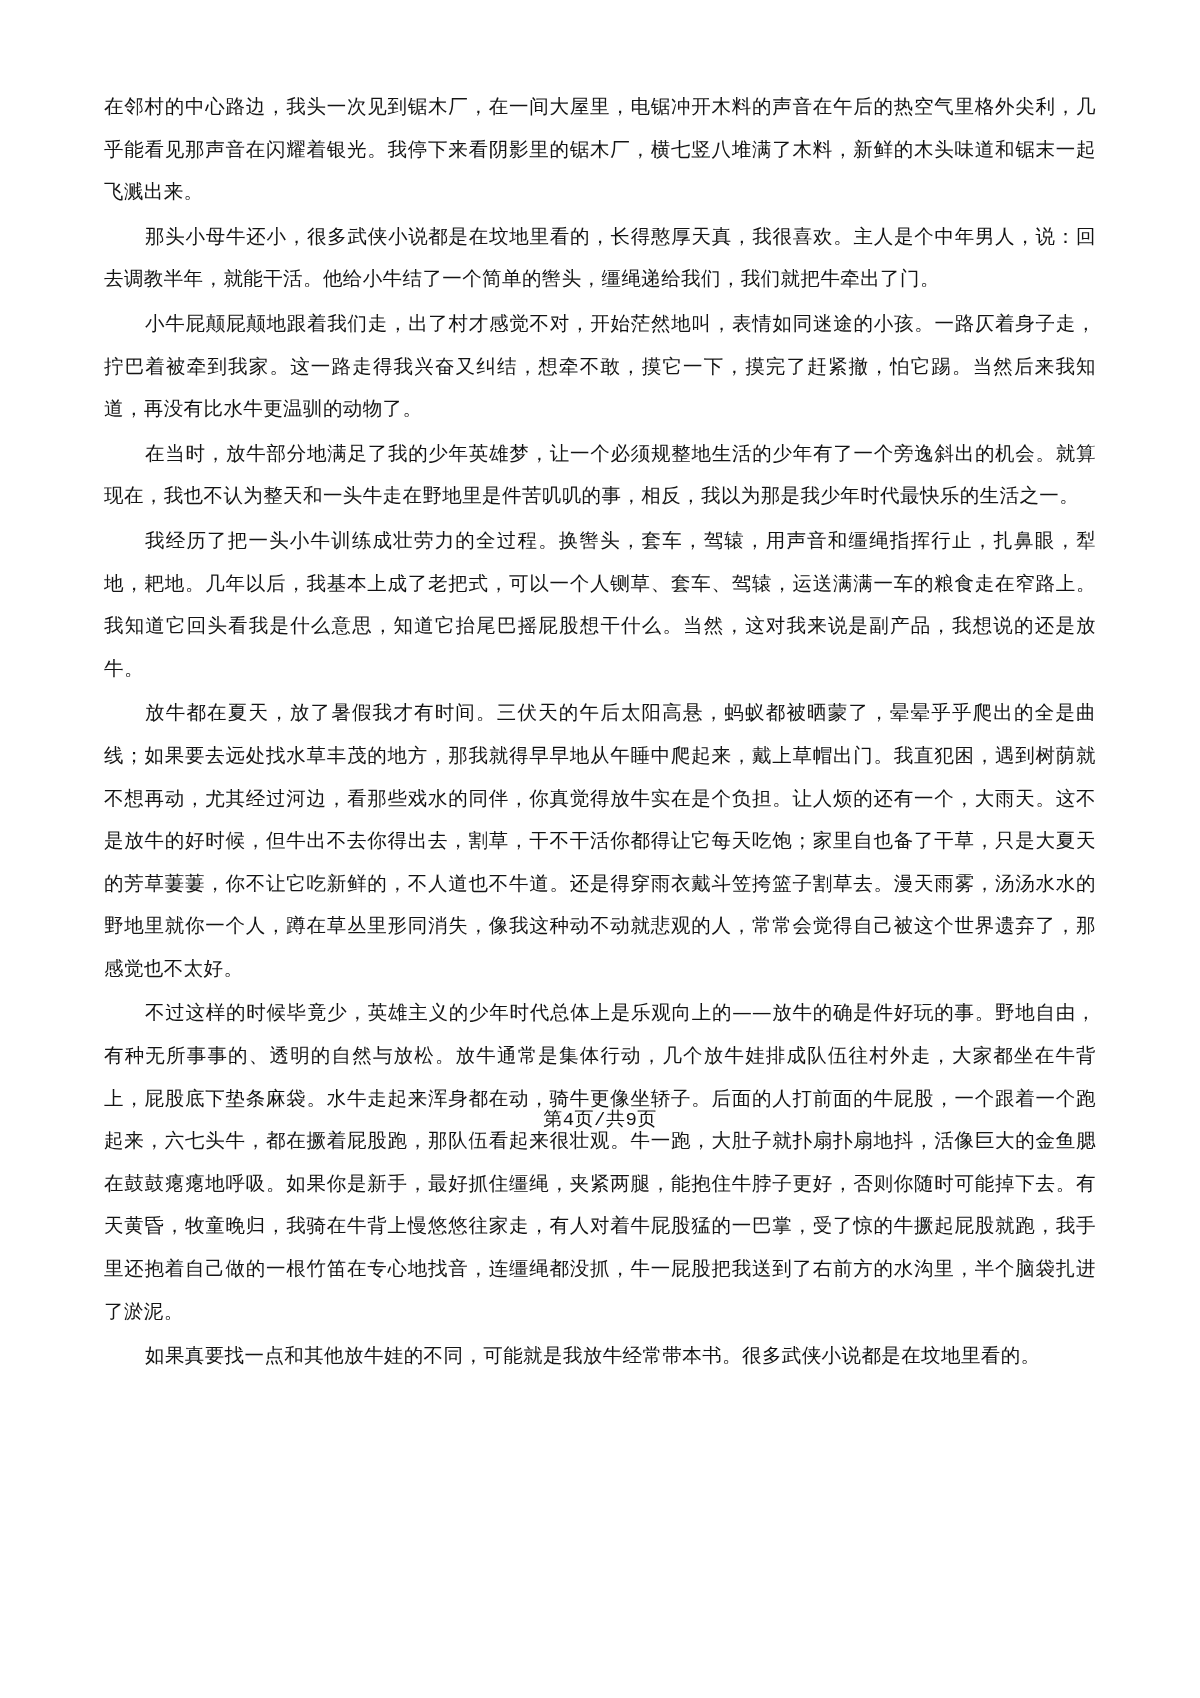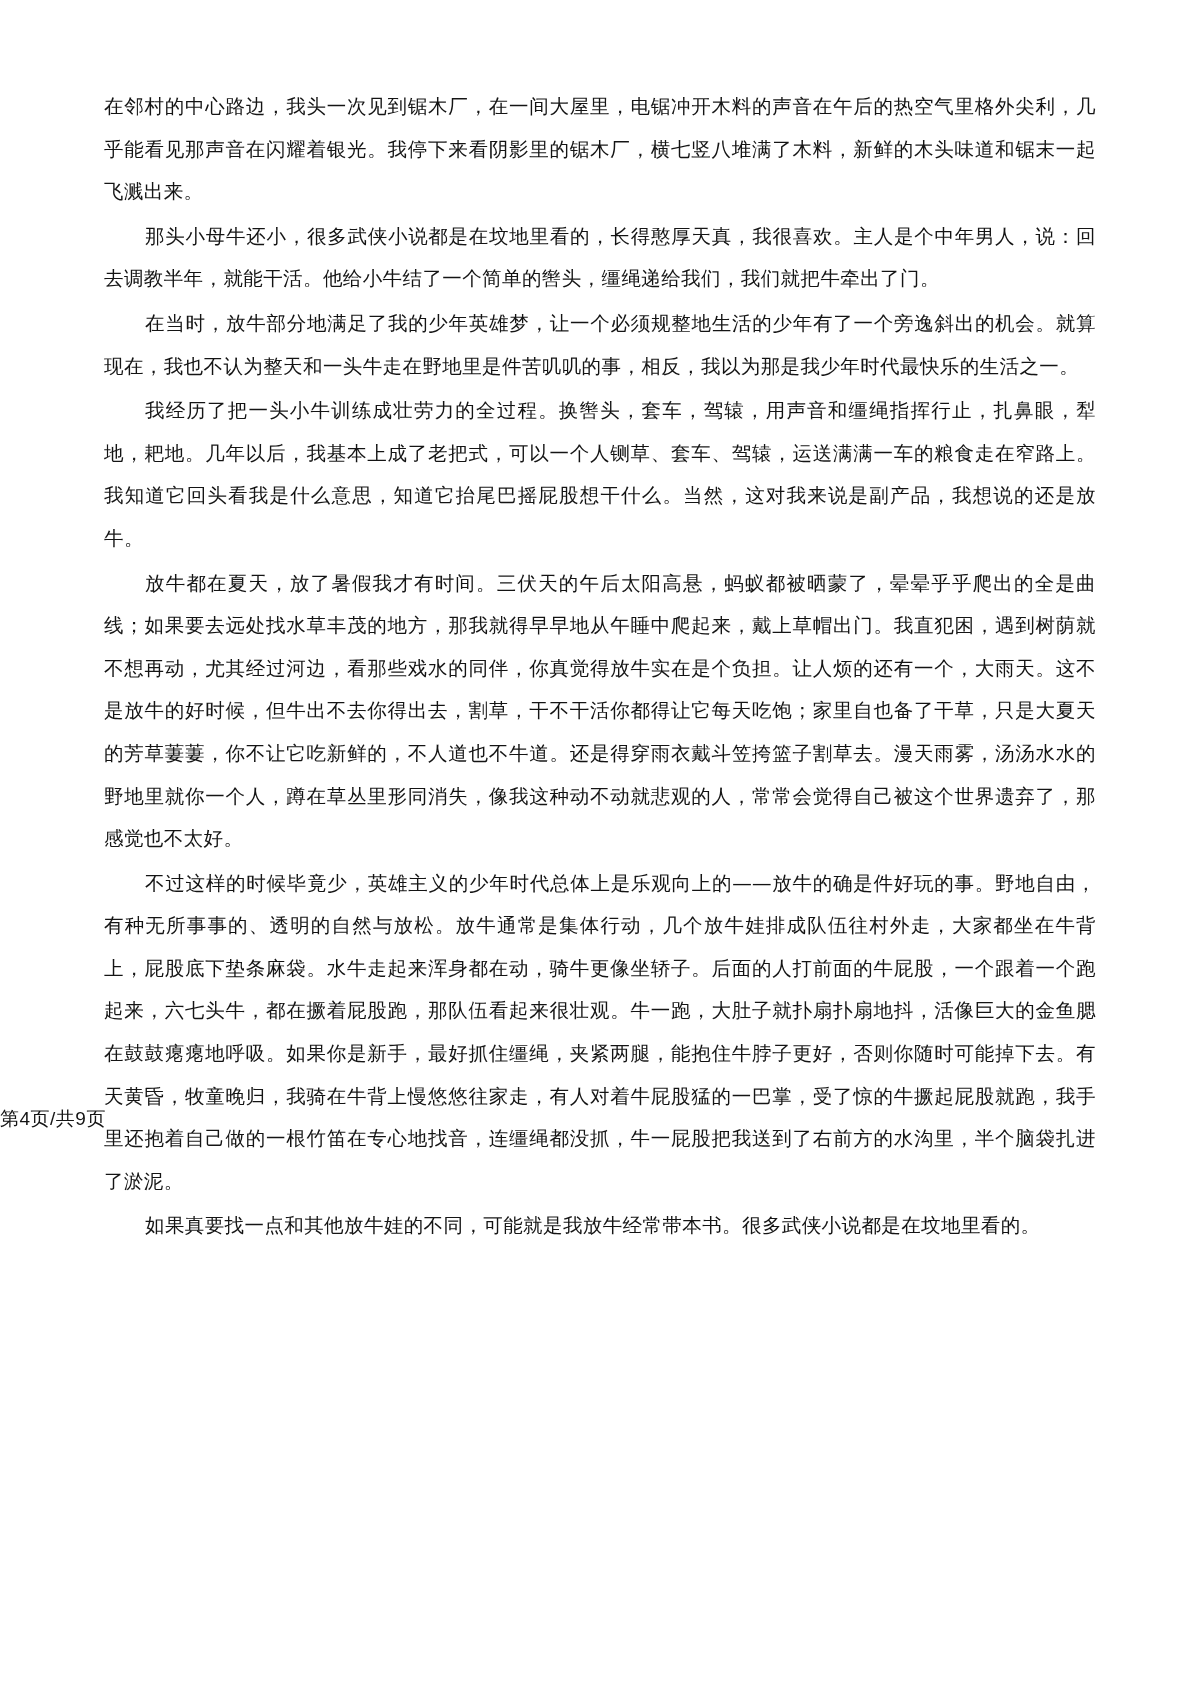--- a/index.html
+++ b/index.html
@@ -38,34 +38,35 @@
     color: #141414;
   }
   p.para.indent {
     text-indent: 41px;
   }
   .footer {
     position: absolute;
     left: 0;
     right: 0;
     bottom: 62px;
-    text-align: left;
+    text-align: center;
     font-size: 19px;
     color: #141414;
-    font-family: Liberation Sans, sans-serif;
+    font-family: Liberation Mono, monospace;
     letter-spacing: 0.5px;
   }
 </style>
 </head>
 <body>
 
 <div class="page">
   <div class="doc-body">
     <p class="para">在邻村的中心路边，我头一次见到锯木厂，在一间大屋里，电锯冲开木料的声音在午后的热空气里格外尖利，几乎能看见那声音在闪耀着银光。我停下来看阴影里的锯木厂，横七竖八堆满了木料，新鲜的木头味道和锯末一起飞溅出来。</p>
     <p class="para indent">那头小母牛还小，很多武侠小说都是在坟地里看的，长得憨厚天真，我很喜欢。主人是个中年男人，说：回去调教半年，就能干活。他给小牛结了一个简单的辔头，缰绳递给我们，我们就把牛牵出了门。</p>
+    <p class="para indent">小牛屁颠屁颠地跟着我们走，出了村才感觉不对，开始茫然地叫，表情如同迷途的小孩。一路仄着身子走，拧巴着被牵到我家。这一路走得我兴奋又纠结，想牵不敢，摸它一下，摸完了赶紧撤，怕它踢。当然后来我知道，再没有比水牛更温驯的动物了。</p>
     <p class="para indent">在当时，放牛部分地满足了我的少年英雄梦，让一个必须规整地生活的少年有了一个旁逸斜出的机会。就算现在，我也不认为整天和一头牛走在野地里是件苦叽叽的事，相反，我以为那是我少年时代最快乐的生活之一。</p>
     <p class="para indent">我经历了把一头小牛训练成壮劳力的全过程。换辔头，套车，驾辕，用声音和缰绳指挥行止，扎鼻眼，犁地，耙地。几年以后，我基本上成了老把式，可以一个人铡草、套车、驾辕，运送满满一车的粮食走在窄路上。我知道它回头看我是什么意思，知道它抬尾巴摇屁股想干什么。当然，这对我来说是副产品，我想说的还是放牛。</p>
     <p class="para indent">放牛都在夏天，放了暑假我才有时间。三伏天的午后太阳高悬，蚂蚁都被晒蒙了，晕晕乎乎爬出的全是曲线；如果要去远处找水草丰茂的地方，那我就得早早地从午睡中爬起来，戴上草帽出门。我直犯困，遇到树荫就不想再动，尤其经过河边，看那些戏水的同伴，你真觉得放牛实在是个负担。让人烦的还有一个，大雨天。这不是放牛的好时候，但牛出不去你得出去，割草，干不干活你都得让它每天吃饱；家里自也备了干草，只是大夏天的芳草萋萋，你不让它吃新鲜的，不人道也不牛道。还是得穿雨衣戴斗笠挎篮子割草去。漫天雨雾，汤汤水水的野地里就你一个人，蹲在草丛里形同消失，像我这种动不动就悲观的人，常常会觉得自己被这个世界遗弃了，那感觉也不太好。</p>
     <p class="para indent">不过这样的时候毕竟少，英雄主义的少年时代总体上是乐观向上的——放牛的确是件好玩的事。野地自由，有种无所事事的、透明的自然与放松。放牛通常是集体行动，几个放牛娃排成队伍往村外走，大家都坐在牛背上，屁股底下垫条麻袋。水牛走起来浑身都在动，骑牛更像坐轿子。后面的人打前面的牛屁股，一个跟着一个跑起来，六七头牛，都在撅着屁股跑，那队伍看起来很壮观。牛一跑，大肚子就扑扇扑扇地抖，活像巨大的金鱼腮在鼓鼓瘪瘪地呼吸。如果你是新手，最好抓住缰绳，夹紧两腿，能抱住牛脖子更好，否则你随时可能掉下去。有天黄昏，牧童晚归，我骑在牛背上慢悠悠往家走，有人对着牛屁股猛的一巴掌，受了惊的牛撅起屁股就跑，我手里还抱着自己做的一根竹笛在专心地找音，连缰绳都没抓，牛一屁股把我送到了右前方的水沟里，半个脑袋扎进了淤泥。</p>
     <p class="para indent">如果真要找一点和其他放牛娃的不同，可能就是我放牛经常带本书。很多武侠小说都是在坟地里看的。</p>
   </div>
   <div class="footer">第4页/共9页</div>
 </div>
 
 </body></html>

